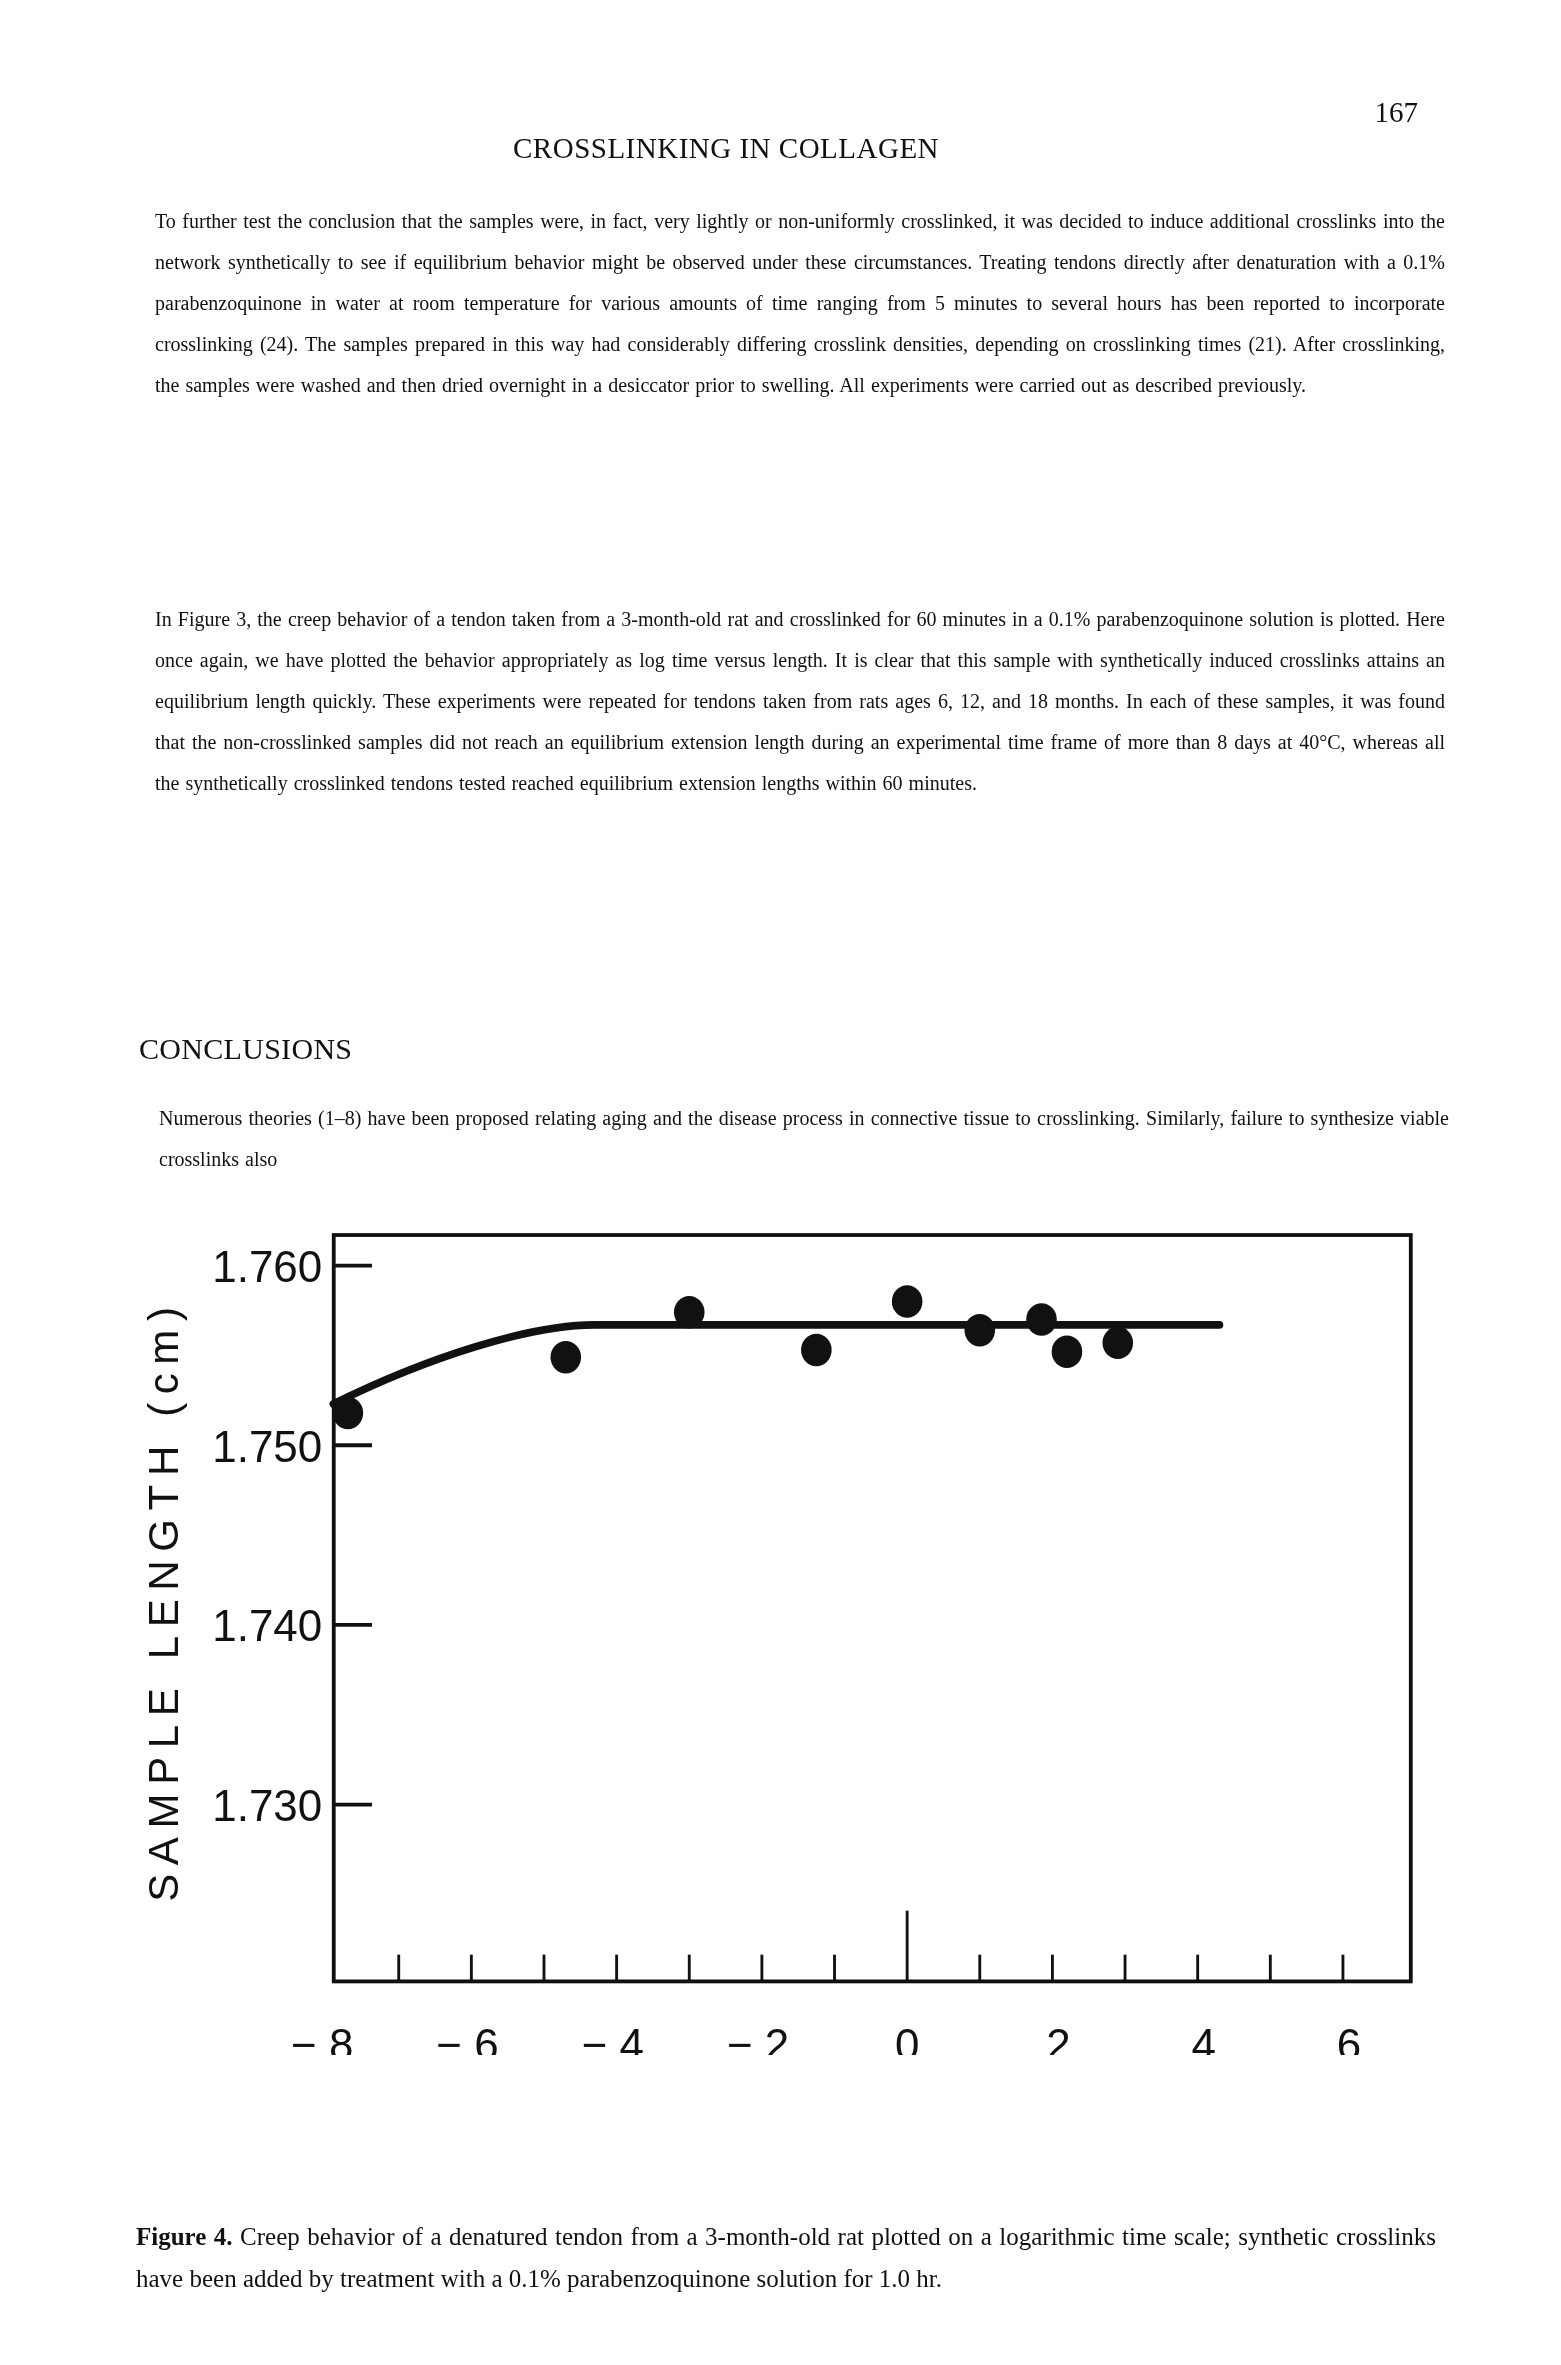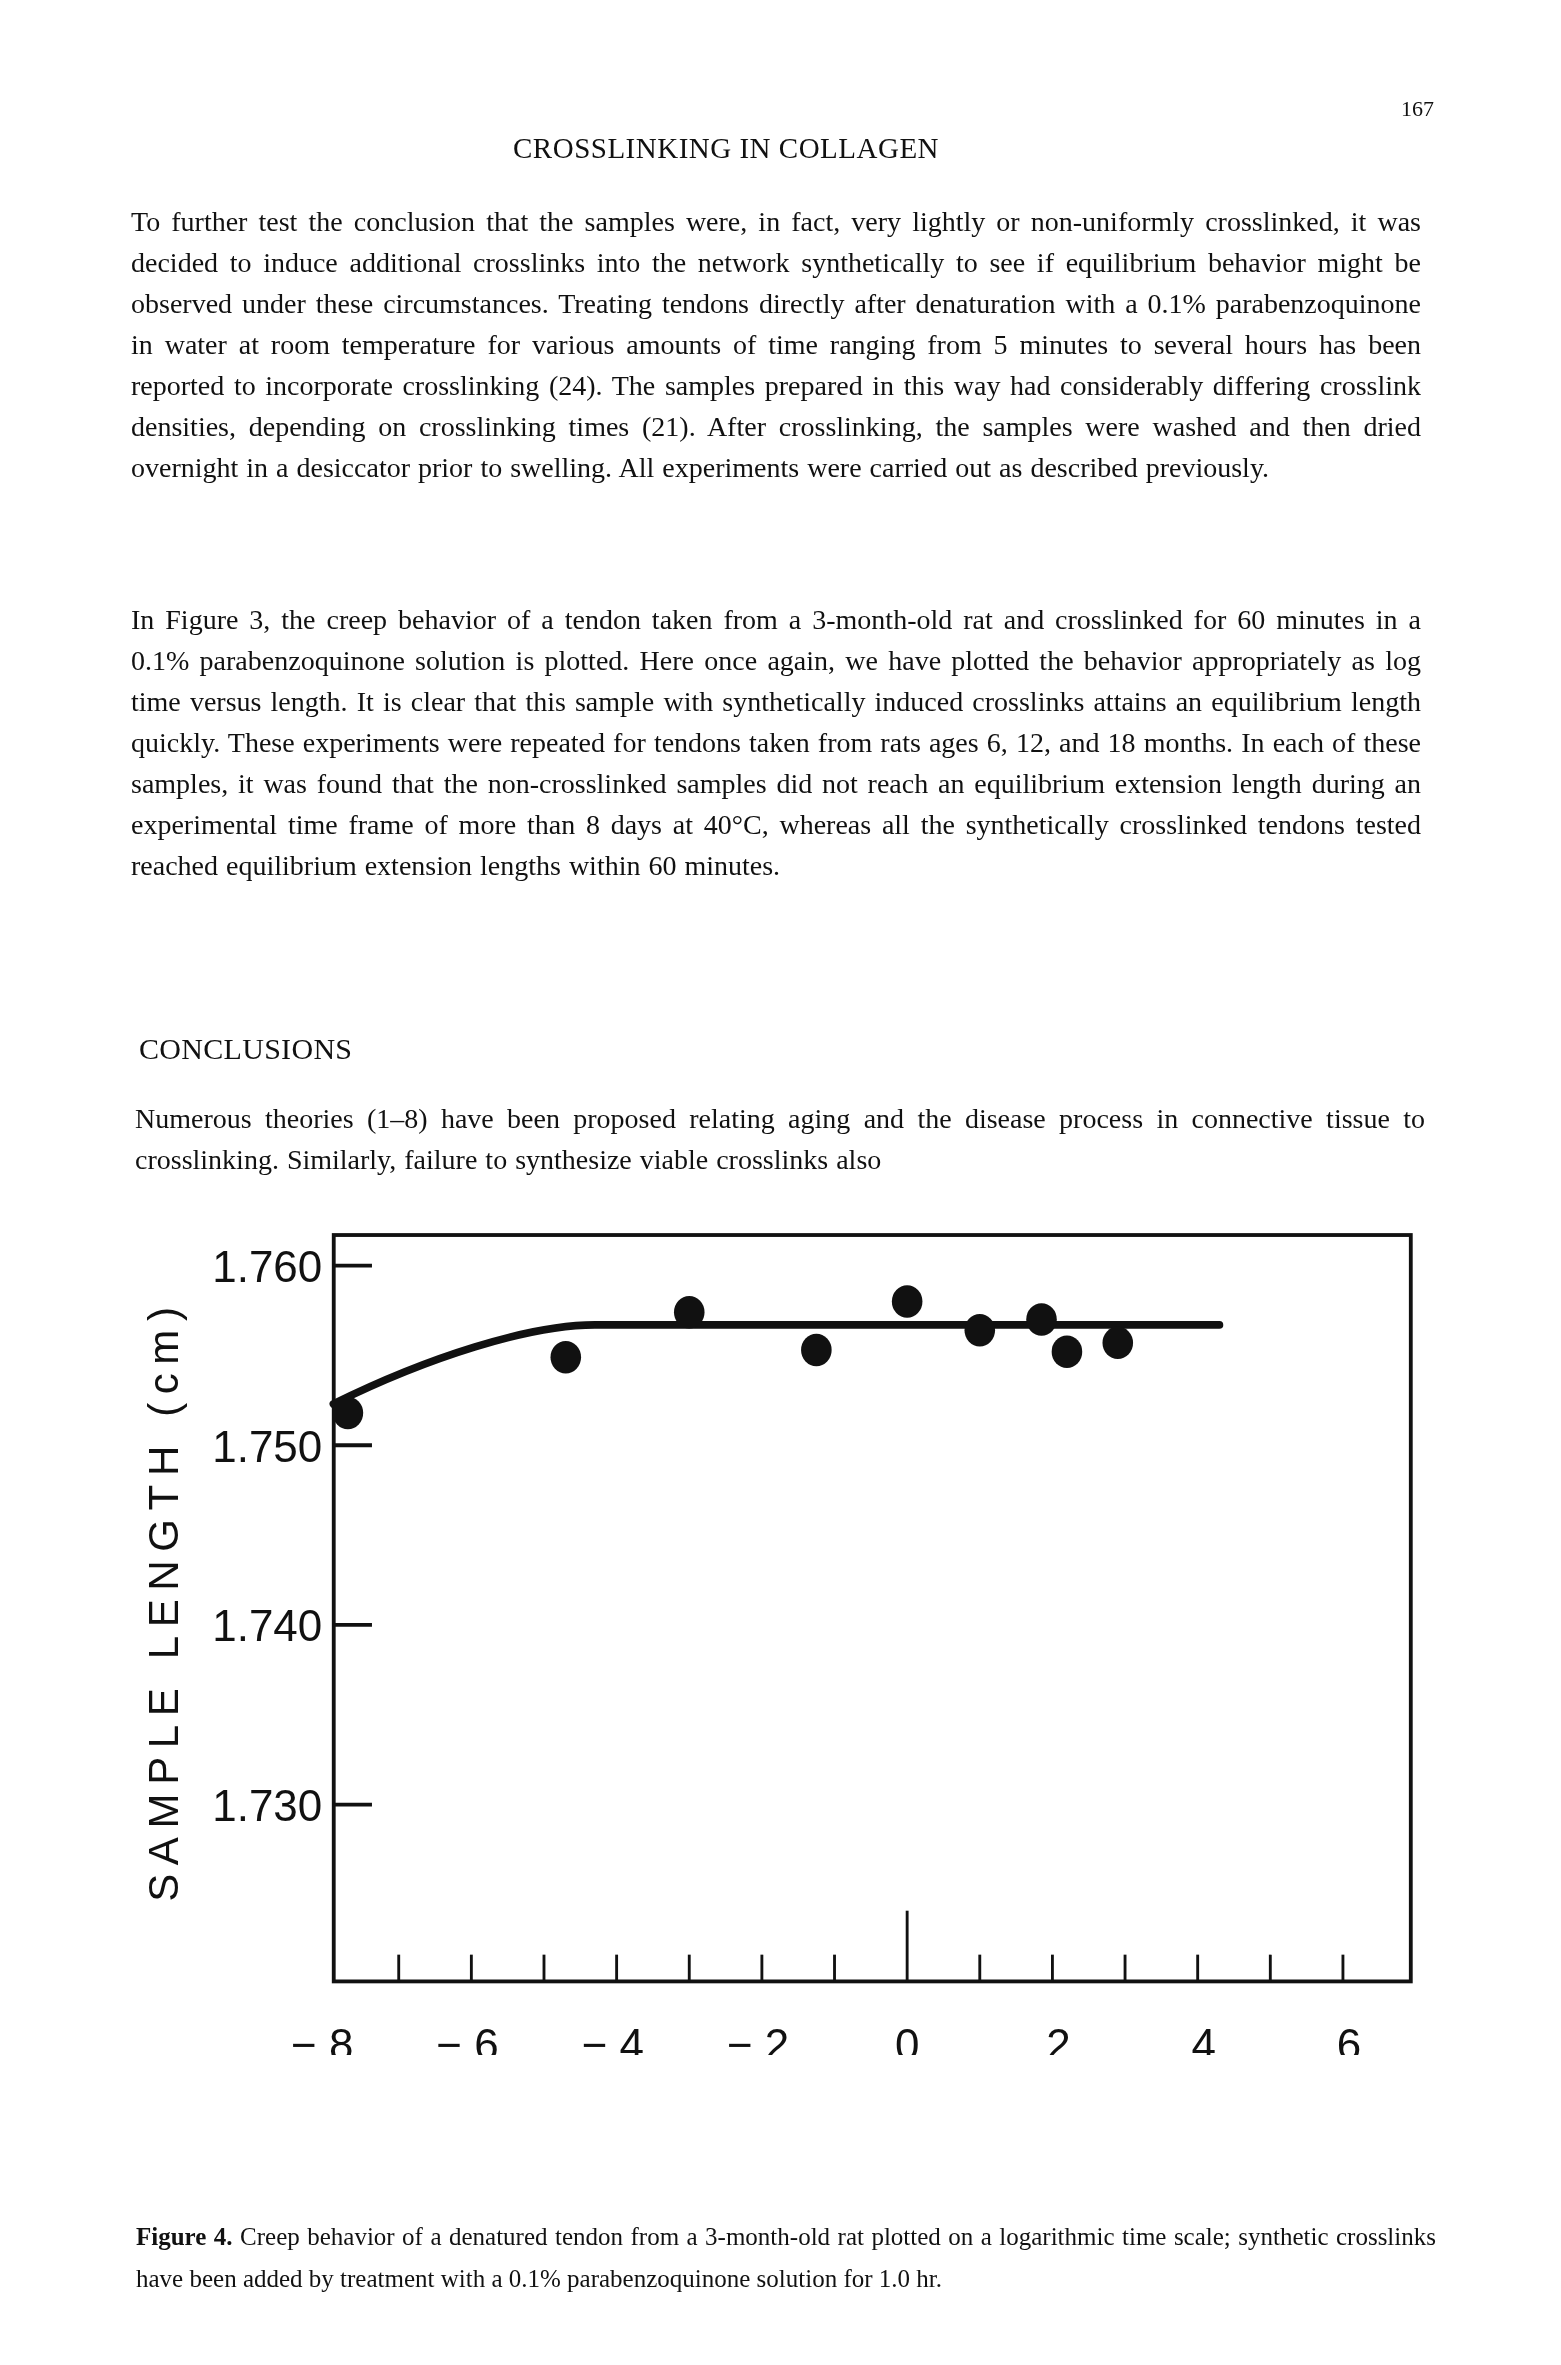--- a/index.html
+++ b/index.html
@@ -1,21 +1,21 @@
 <!DOCTYPE html>
 <html><head>
 <meta charset="utf-8">
 <style>
   html, body { margin: 0; padding: 0; background: #ffffff; }
   body { width: 1562px; height: 2366px; position: relative; overflow: hidden; color: #111111; }
   .serif { font-family: "Liberation Serif", "DejaVu Serif", serif; }
   .running-head { position: absolute; top: 96px; left: 0; width: 1562px; height: 38px; }
   .running-title { position: absolute; left: 513px; top: 0; font-size: 29px; letter-spacing: 0.5px; white-space: nowrap; margin-top: 36px; }
-  .page-number { position: absolute; right: 128px; top: 0; font-size: 22px; }
-  .para { position: absolute; left: 131px; width: 1290px; font-size: 28px; line-height: 41px; text-align: justify; word-spacing: 1px; }
+  .page-number { position: absolute; right: 144px; top: 0; font-size: 29px; }
+  .para { position: absolute; left: 155px; width: 1290px; font-size: 20px; line-height: 41px; text-align: justify; word-spacing: 1px; }
   .para-1 { top: 201px; }
   .para-2 { top: 599px; }
   .heading { position: absolute; left: 139px; top: 1032px; font-size: 30px; letter-spacing: 0.3px; }
   .para-3 { top: 1094px; }
   .figure { position: absolute; left: 0; top: 1214px; width: 1530px; height: 841px; }
   .figure svg { position: absolute; left: 0; top: 0; }
   .caption { position: absolute; left: 136px; top: 2216px; width: 1300px; font-size: 25px; line-height: 42px; text-align: justify; }
   .caption .fig-label { font-weight: bold; }
 </style>
 </head>

